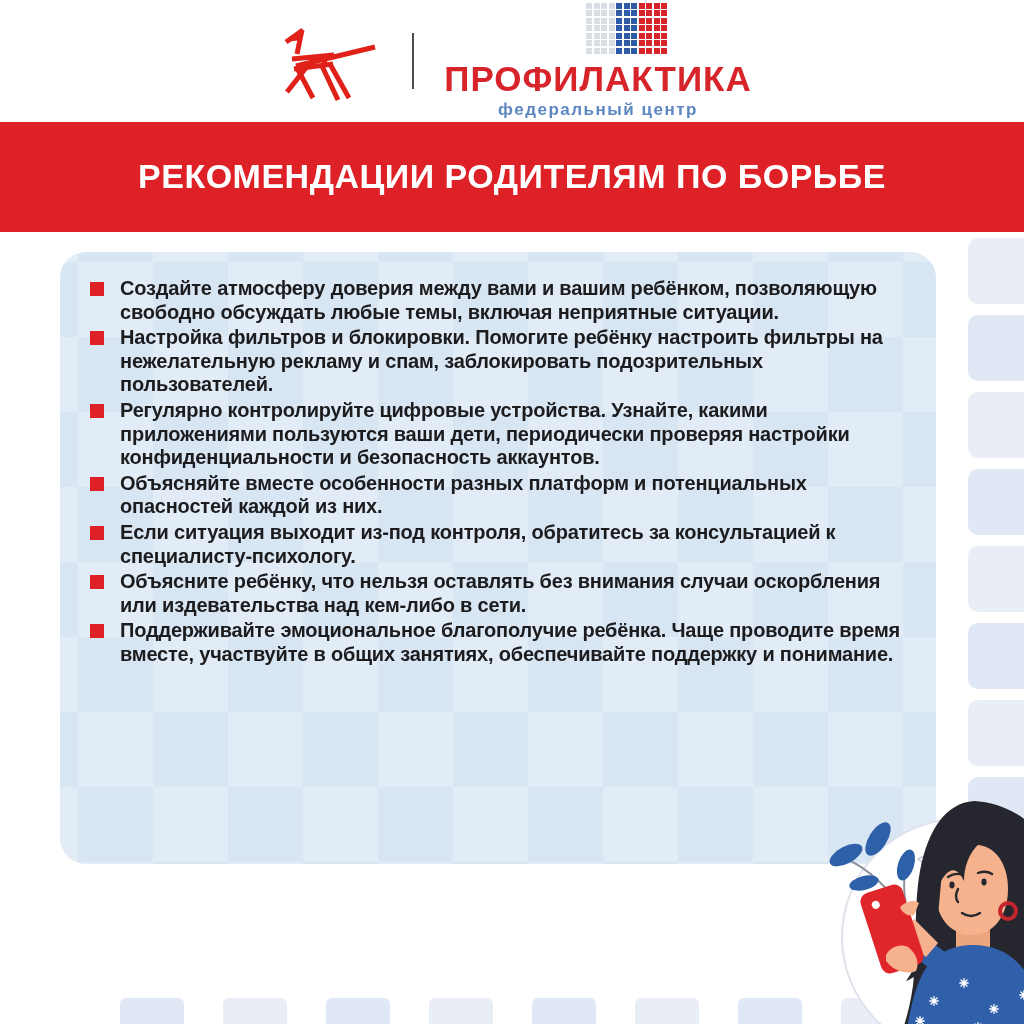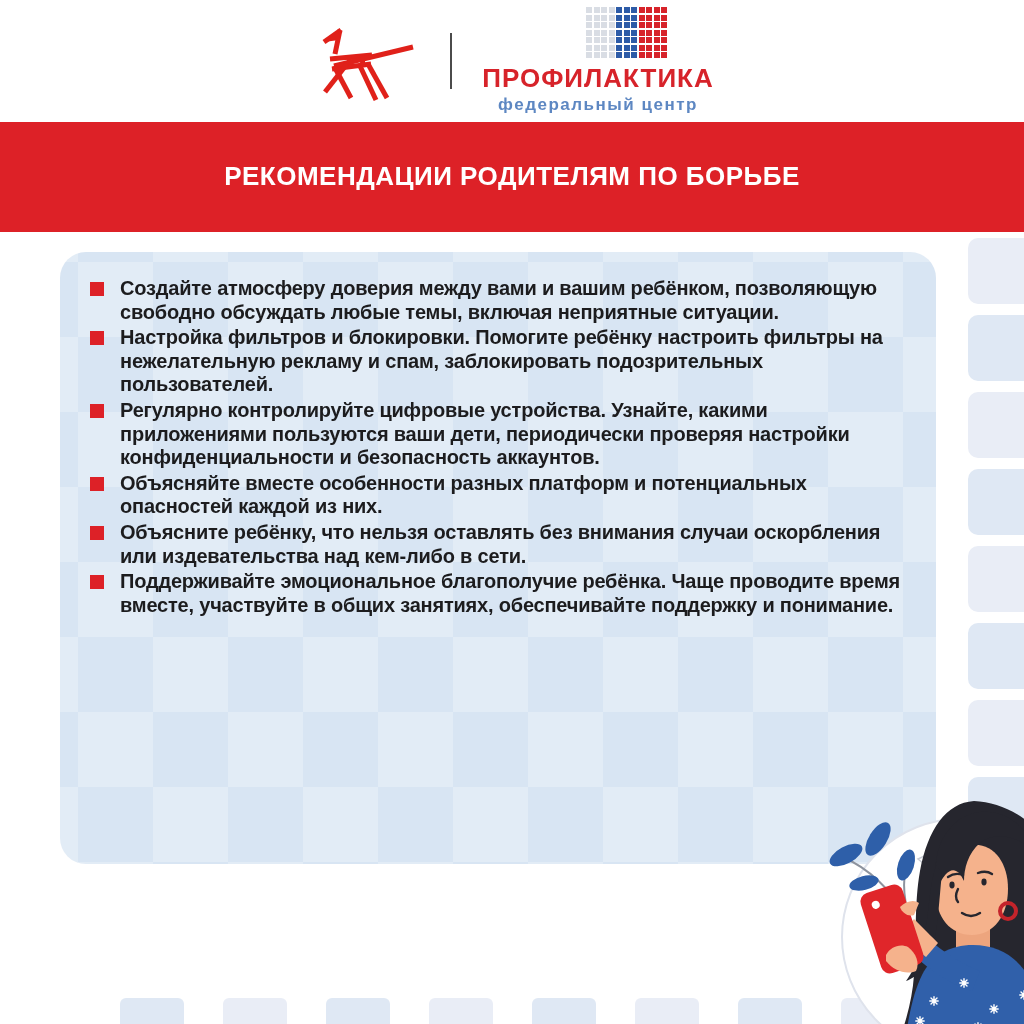--- a/index.html
+++ b/index.html
@@ -9,26 +9,26 @@
   }
   
   .header{position:absolute; left:0; top:0; right:0; height:122px;
     display:flex; align-items:center; justify-content:center; gap:30px;}
   .chair-wrap{width:110px; height:85px;}
   .divider{width:2px; height:56px; background:#4b4b4b;}
   .brand{display:flex; flex-direction:column; align-items:center;}
   .mosaic{display:grid; grid-template-columns:repeat(11,6px); grid-auto-rows:6px;
     gap:1.5px; margin:0 0 7px 58px;}
   .mosaic div{width:6px; height:6px;}
-  .brand-title{font-size:26px; font-weight:800; color:#d7232a; letter-spacing:1px; line-height:1;}
+  .brand-title{font-size:35px; font-weight:800; color:#d7232a; letter-spacing:1px; line-height:1;}
   .brand-sub{font-size:17px; font-weight:700; color:#5d87c2; letter-spacing:1.5px; margin-top:4px;}
   
   .banner{position:absolute; left:0; top:122px; width:100%; height:110px; background:#dd2127;
     display:flex; flex-direction:column; align-items:center; justify-content:center; text-align:center;}
-  .banner-line{color:#fff; font-size:26px; font-weight:800; line-height:1.22; letter-spacing:.5px;}
+  .banner-line{color:#fff; font-size:34px; font-weight:800; line-height:1.22; letter-spacing:.5px;}
   
   .right-tiles{position:absolute; right:0; top:238px; width:56px; display:flex; flex-direction:column; gap:11px;}
   .right-tiles div{height:66px; border-radius:10px 0 0 10px;}
   .bottom-strips{position:absolute; left:0; bottom:0; width:1024px; height:26px;}
   .bottom-strips div{position:absolute; bottom:0; width:64px; height:26px; border-radius:6px 6px 0 0;}
   
   .main-box{position:absolute; left:60px; top:252px; width:876px; height:612px;
     border-radius:26px; box-sizing:border-box; padding:25px 30px 0 30px; overflow:hidden;
     background:
       conic-gradient(from 90deg at 50% 50%,
@@ -200,20 +200,24 @@
         <li>
           <span class="marker"></span>
           <span class="rec-text">Регулярно контролируйте цифровые устройства. Узнайте, какими приложениями пользуются ваши дети, периодически проверяя настройки конфиденциальности и безопасность аккаунтов.</span>
         </li>
         <li>
           <span class="marker"></span>
           <span class="rec-text">Объясняйте вместе особенности разных платформ и потенциальных опасностей каждой из них.</span>
         </li>
         <li>
           <span class="marker"></span>
+          <span class="rec-text">Если ситуация выходит из-под контроля, обратитесь за консультацией к специалисту-психологу.</span>
+        </li>
+        <li>
+          <span class="marker"></span>
           <span class="rec-text">Объясните ребёнку, что нельзя оставлять без внимания случаи оскорбления или издевательства над кем-либо в сети.</span>
         </li>
         <li>
           <span class="marker"></span>
           <span class="rec-text">Поддерживайте эмоциональное благополучие ребёнка. Чаще проводите время вместе, участвуйте в общих занятиях, обеспечивайте поддержку и понимание.</span>
         </li>
       </ul>
   </div>
 
 

